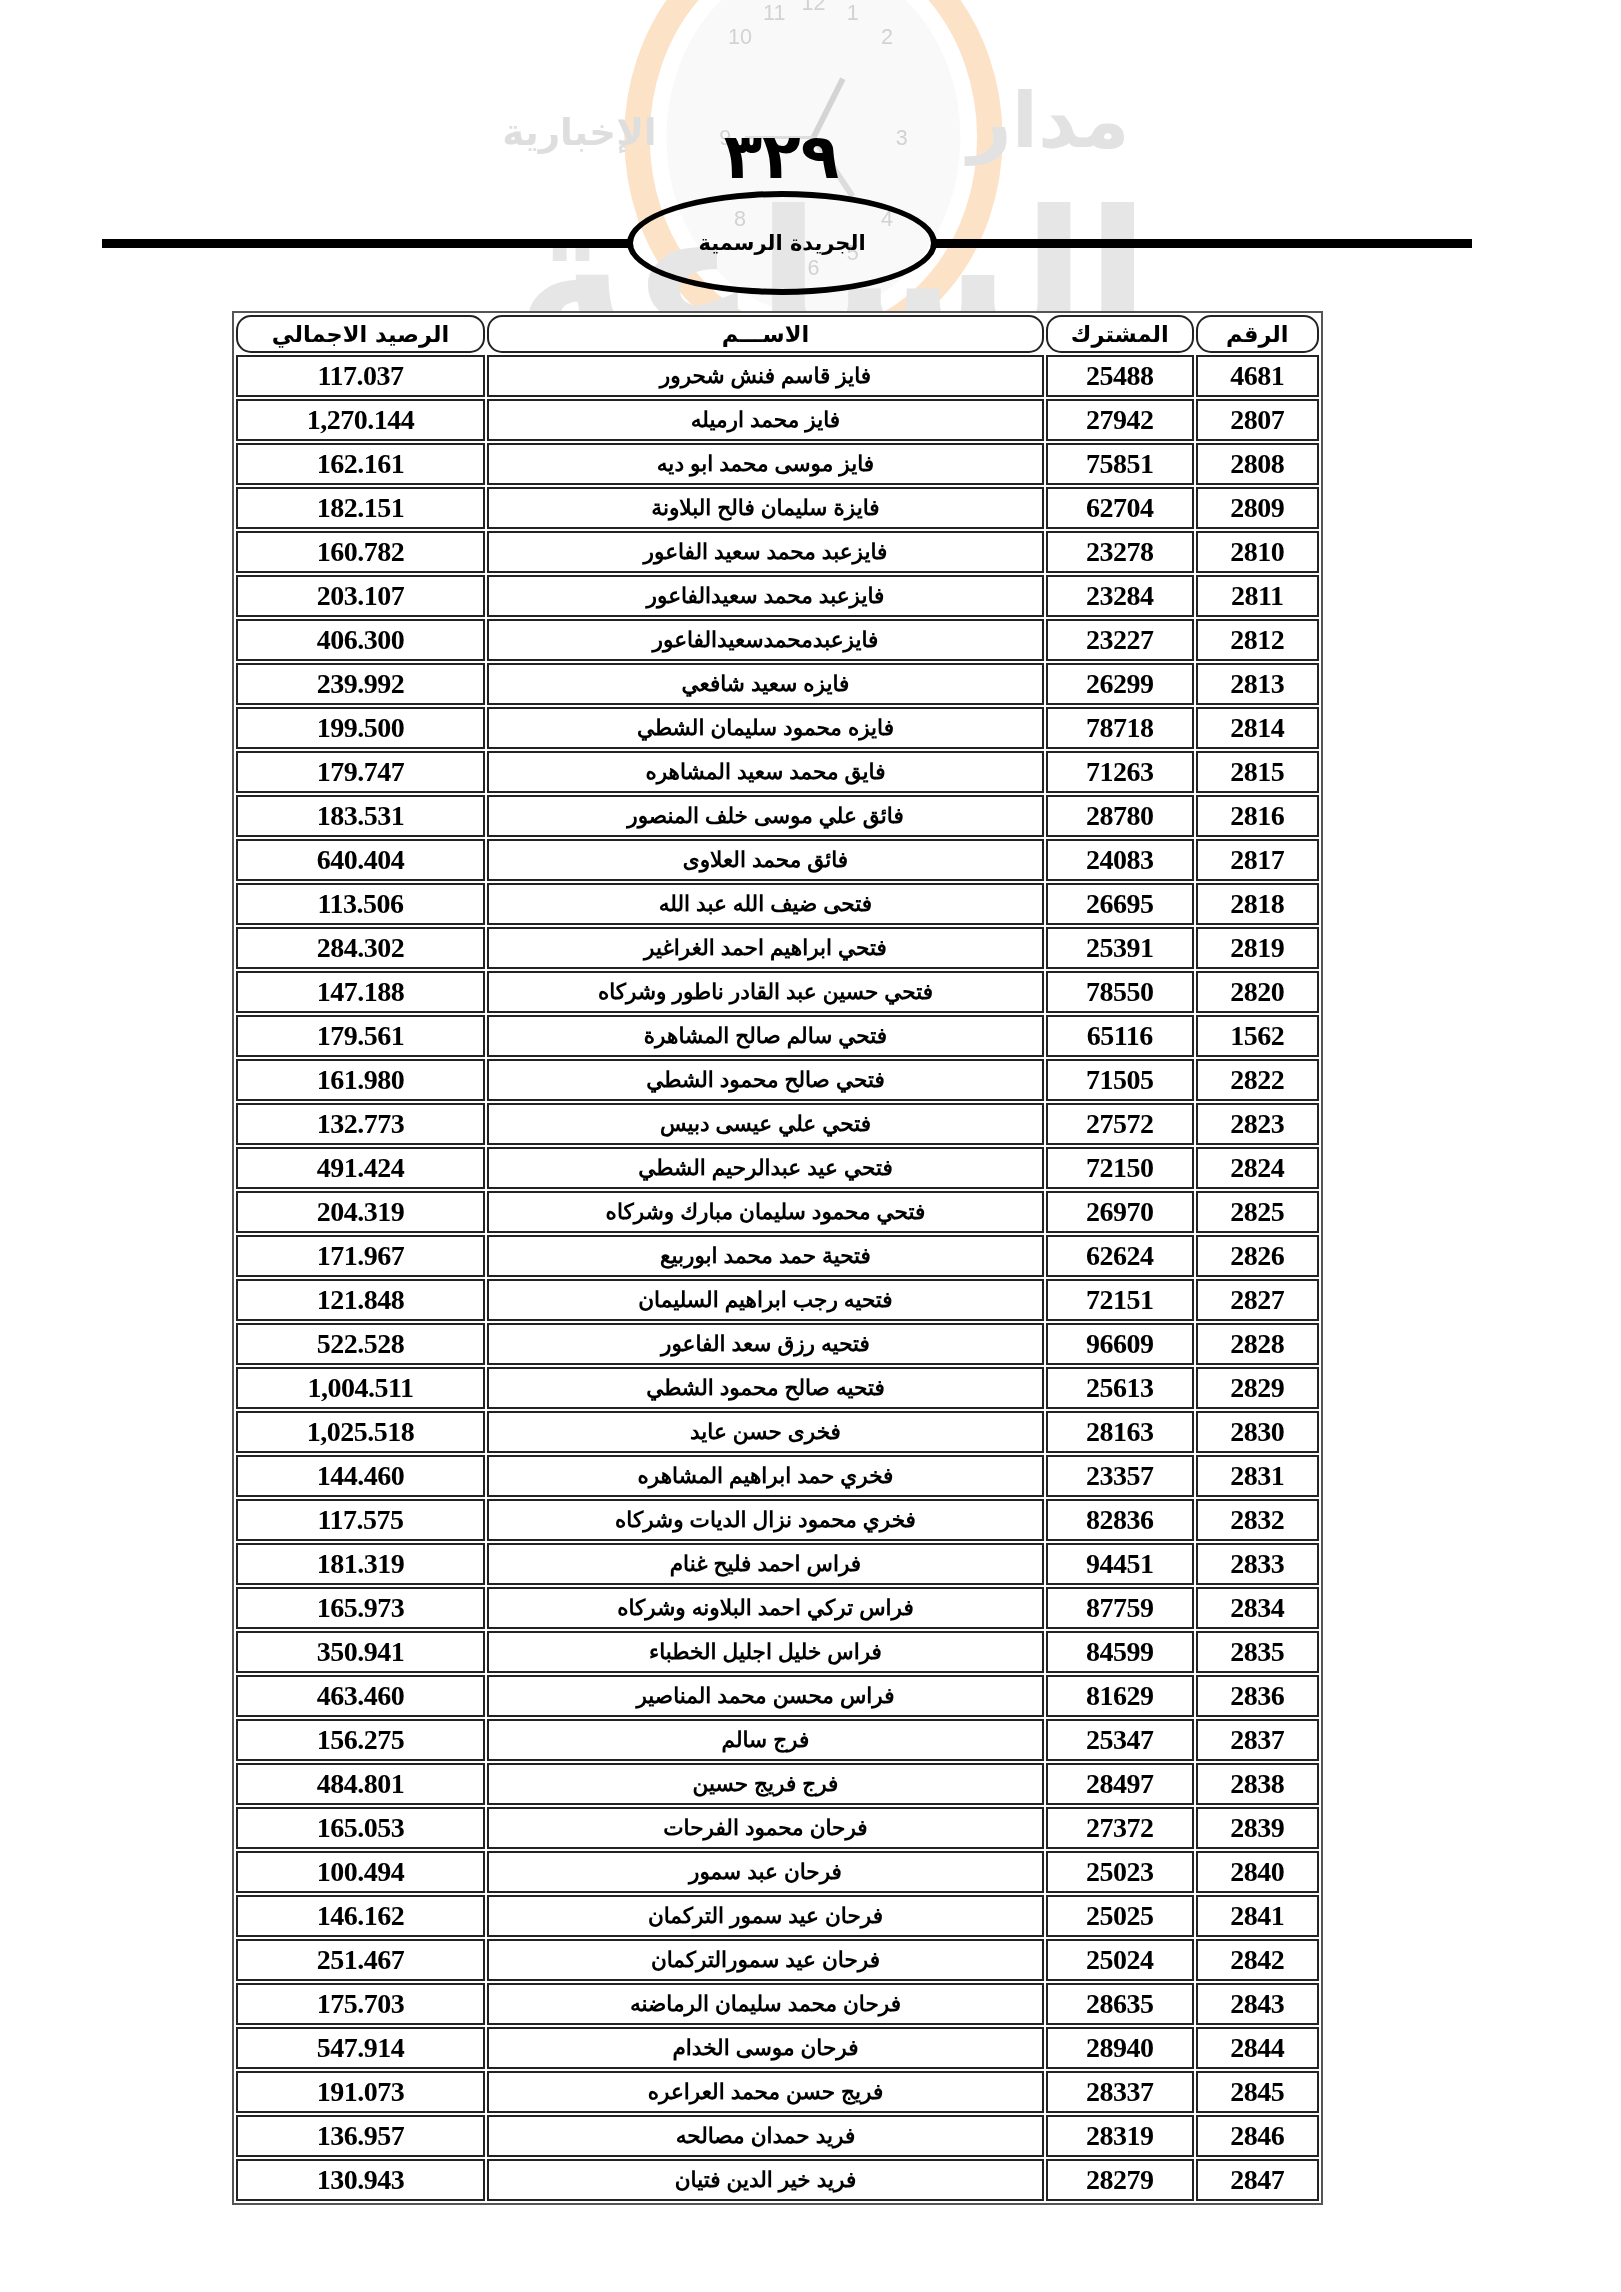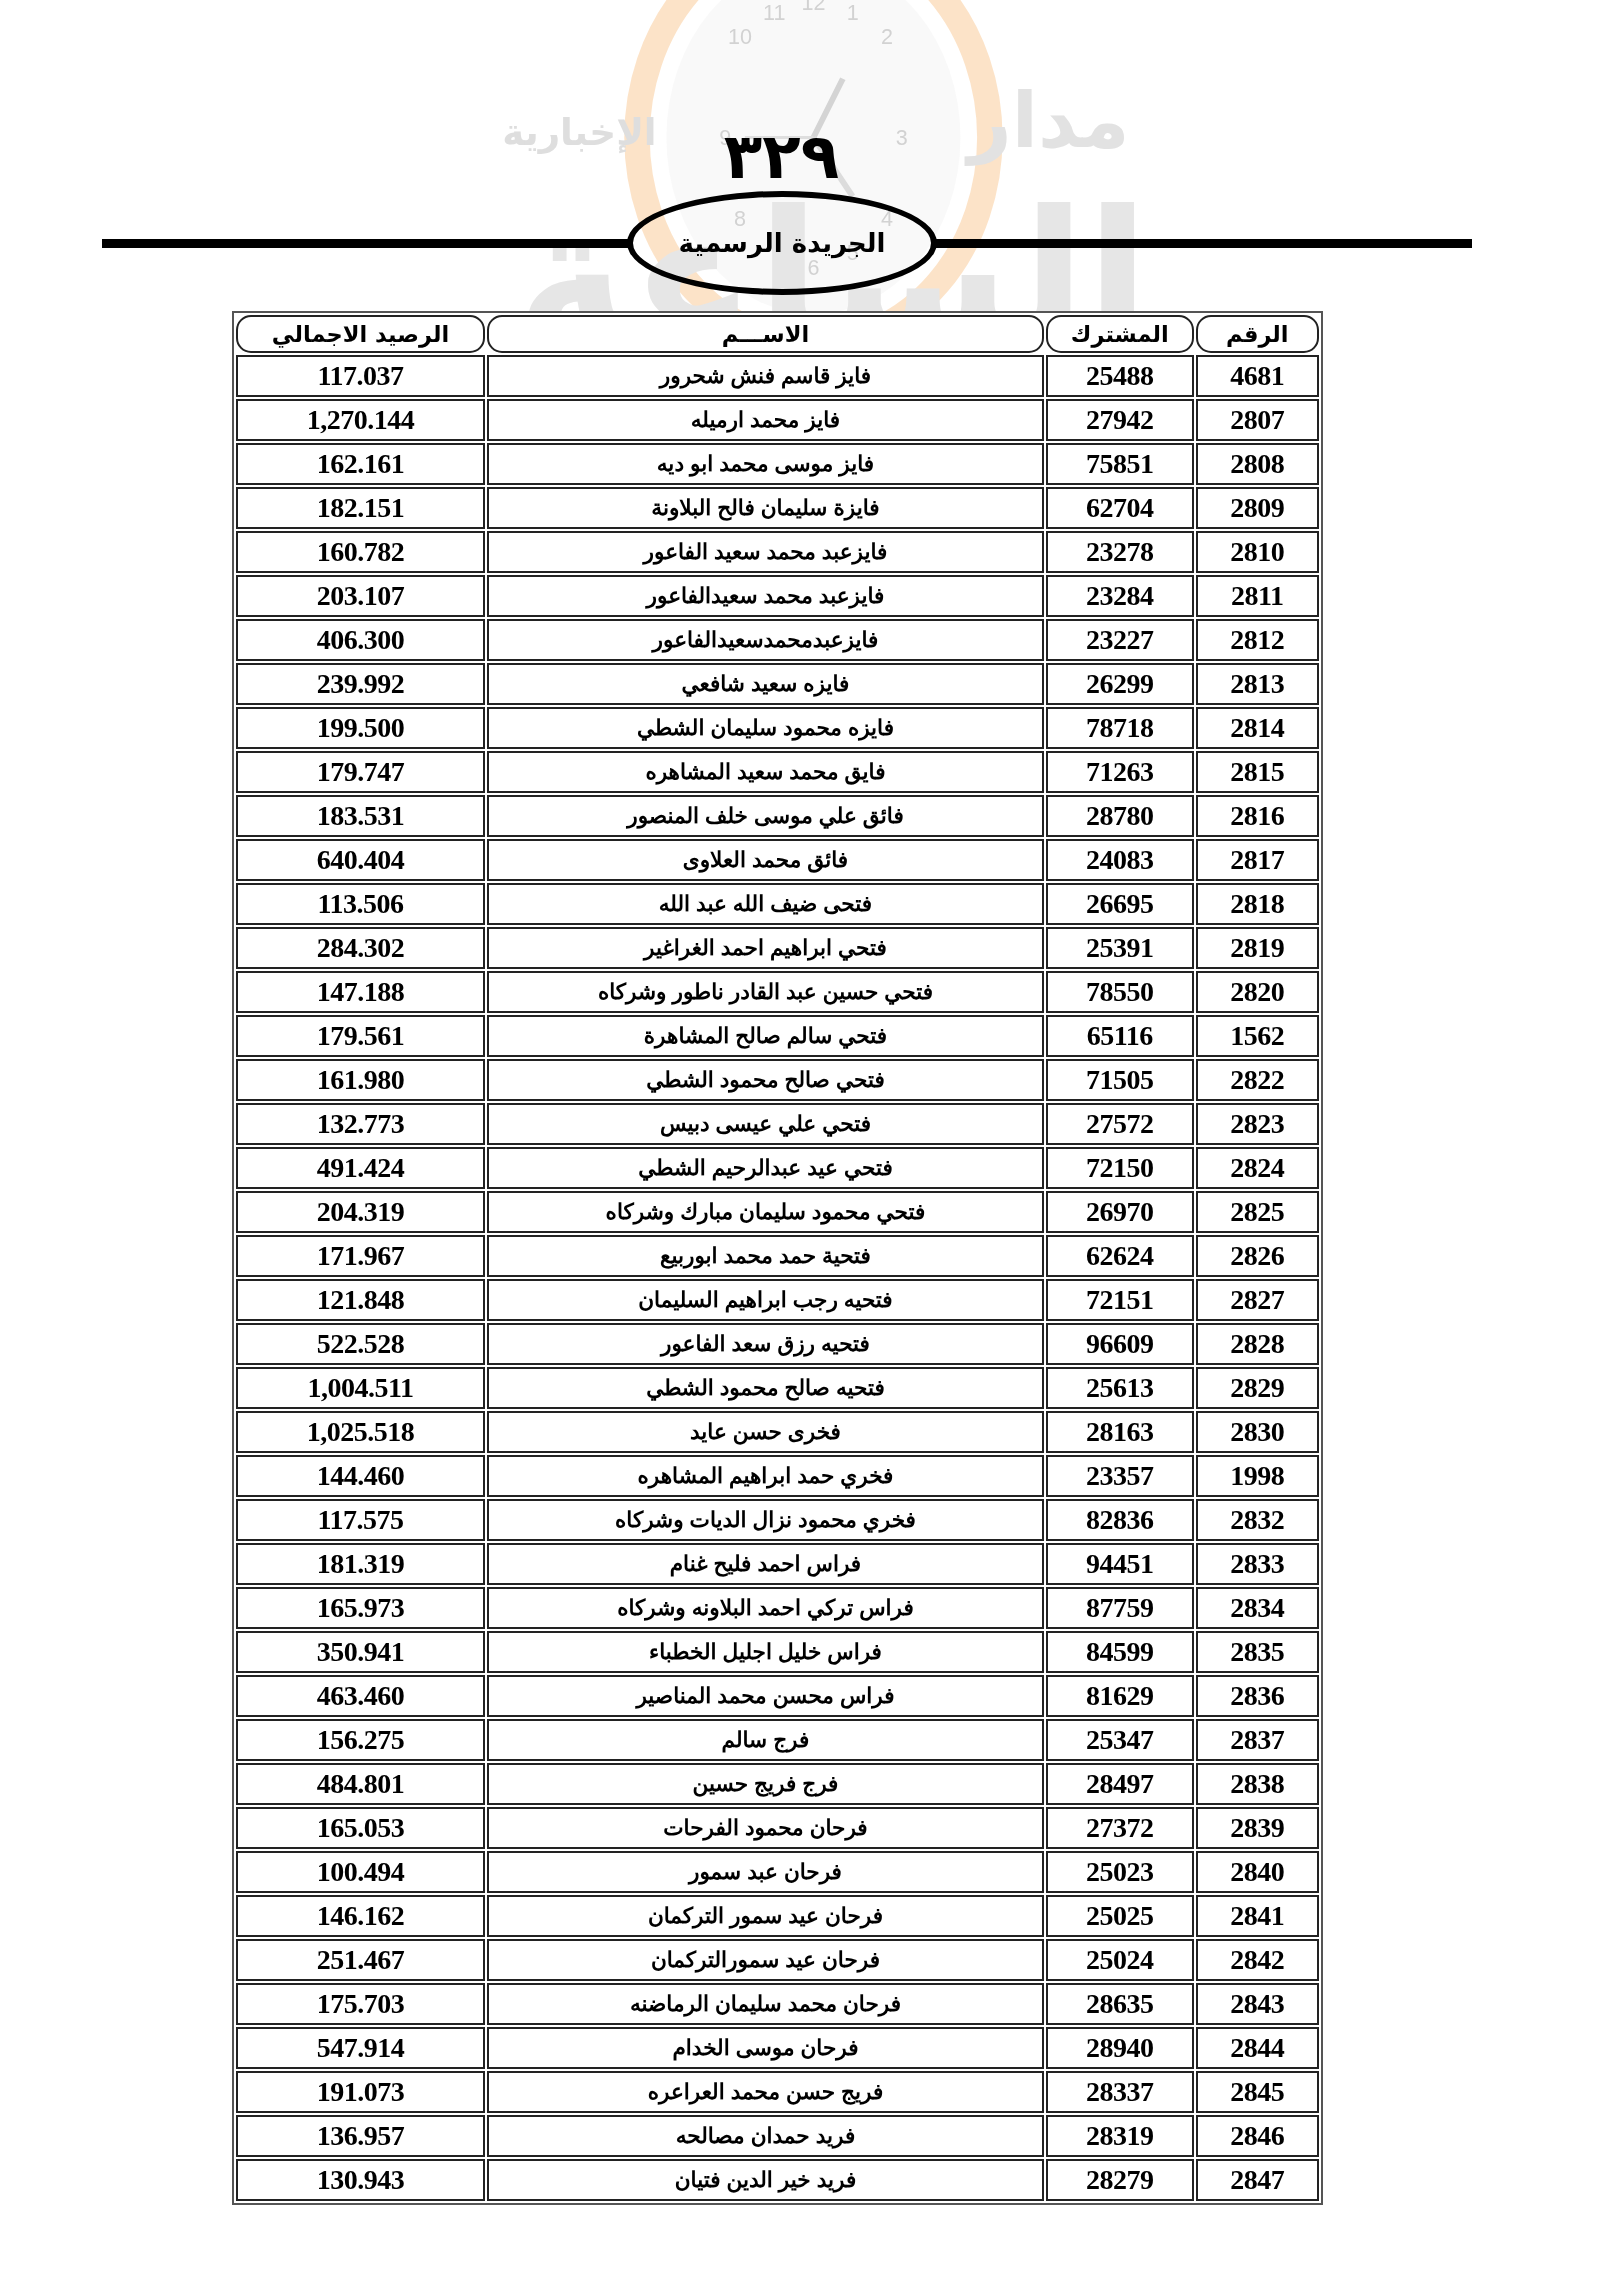--- a/index.html
+++ b/index.html
@@ -3,21 +3,21 @@
 <meta charset="utf-8">
 <style>
   html, body { margin:0; padding:0; background:#ffffff; }
   body { width:1621px; height:2293px; position:relative; overflow:hidden; font-family:"Liberation Serif", serif; }
   .watermark { position:absolute; left:0; top:0; width:1621px; height:2293px; pointer-events:none; z-index:0; }
   .page-number { position:absolute; left:0; width:1563px; top:125px; text-align:center; font-family:"DejaVu Sans", sans-serif; font-size:63px; font-weight:bold; color:#000; line-height:1; z-index:2; letter-spacing:2px; }
   .rule { position:absolute; top:239px; height:8.8px; background:#000; z-index:2; }
   .rule.left { left:102px; width:529px; }
   .rule.right { left:931px; width:541px; }
   .oval { position:absolute; left:627px; top:191px; width:310px; height:104px; border:6.9px solid #000; border-radius:50%; box-sizing:border-box; background:transparent; z-index:3; display:flex; align-items:center; justify-content:center; }
-  .oval span { font-family:"DejaVu Sans", sans-serif; font-weight:bold; font-size:26px; color:#000; direction:rtl; }
+  .oval span { font-family:"DejaVu Sans", sans-serif; font-weight:bold; font-size:21px; color:#000; direction:rtl; }
   table.ledger { position:absolute; left:232px; top:311px; width:1091px; border-collapse:separate; border-spacing:2px; border:2px solid #555; background:#fff; z-index:2; direction:rtl; }
   table.ledger td, table.ledger th { border:2px solid #222; padding:0; height:38px; text-align:center; vertical-align:middle; background:transparent; }
   table.ledger th { font-family:"DejaVu Sans", sans-serif; font-weight:bold; font-size:22.5px; color:#000; height:34px;border-radius:15px; }
   table.ledger td.num { font-family:"Liberation Serif", serif; font-weight:bold; font-size:28px; color:#000; direction:ltr; letter-spacing:-0.5px; }
   table.ledger td.name { font-family:Liberation Sans, sans-serif; font-weight:bold; font-size:21.6px; color:#000; direction:rtl; }
   col.c-idx { width:123px; } col.c-sub { width:147px; } col.c-name { width:555px; } col.c-bal { width:248px; }
   tbody { background:transparent; }
 </style>
 </head>
 <body>
@@ -226,21 +226,21 @@
         <td class="name">فتحيه صالح محمود الشطي</td>
         <td class="num">1,004.511</td>
       </tr>
       <tr>
         <td class="num">2830</td>
         <td class="num">28163</td>
         <td class="name">فخرى حسن عايد</td>
         <td class="num">1,025.518</td>
       </tr>
       <tr>
-        <td class="num">1998</td>
+        <td class="num">2831</td>
         <td class="num">23357</td>
         <td class="name">فخري حمد ابراهيم المشاهره</td>
         <td class="num">144.460</td>
       </tr>
       <tr>
         <td class="num">2832</td>
         <td class="num">82836</td>
         <td class="name">فخري محمود نزال الديات وشركاه</td>
         <td class="num">117.575</td>
       </tr>

